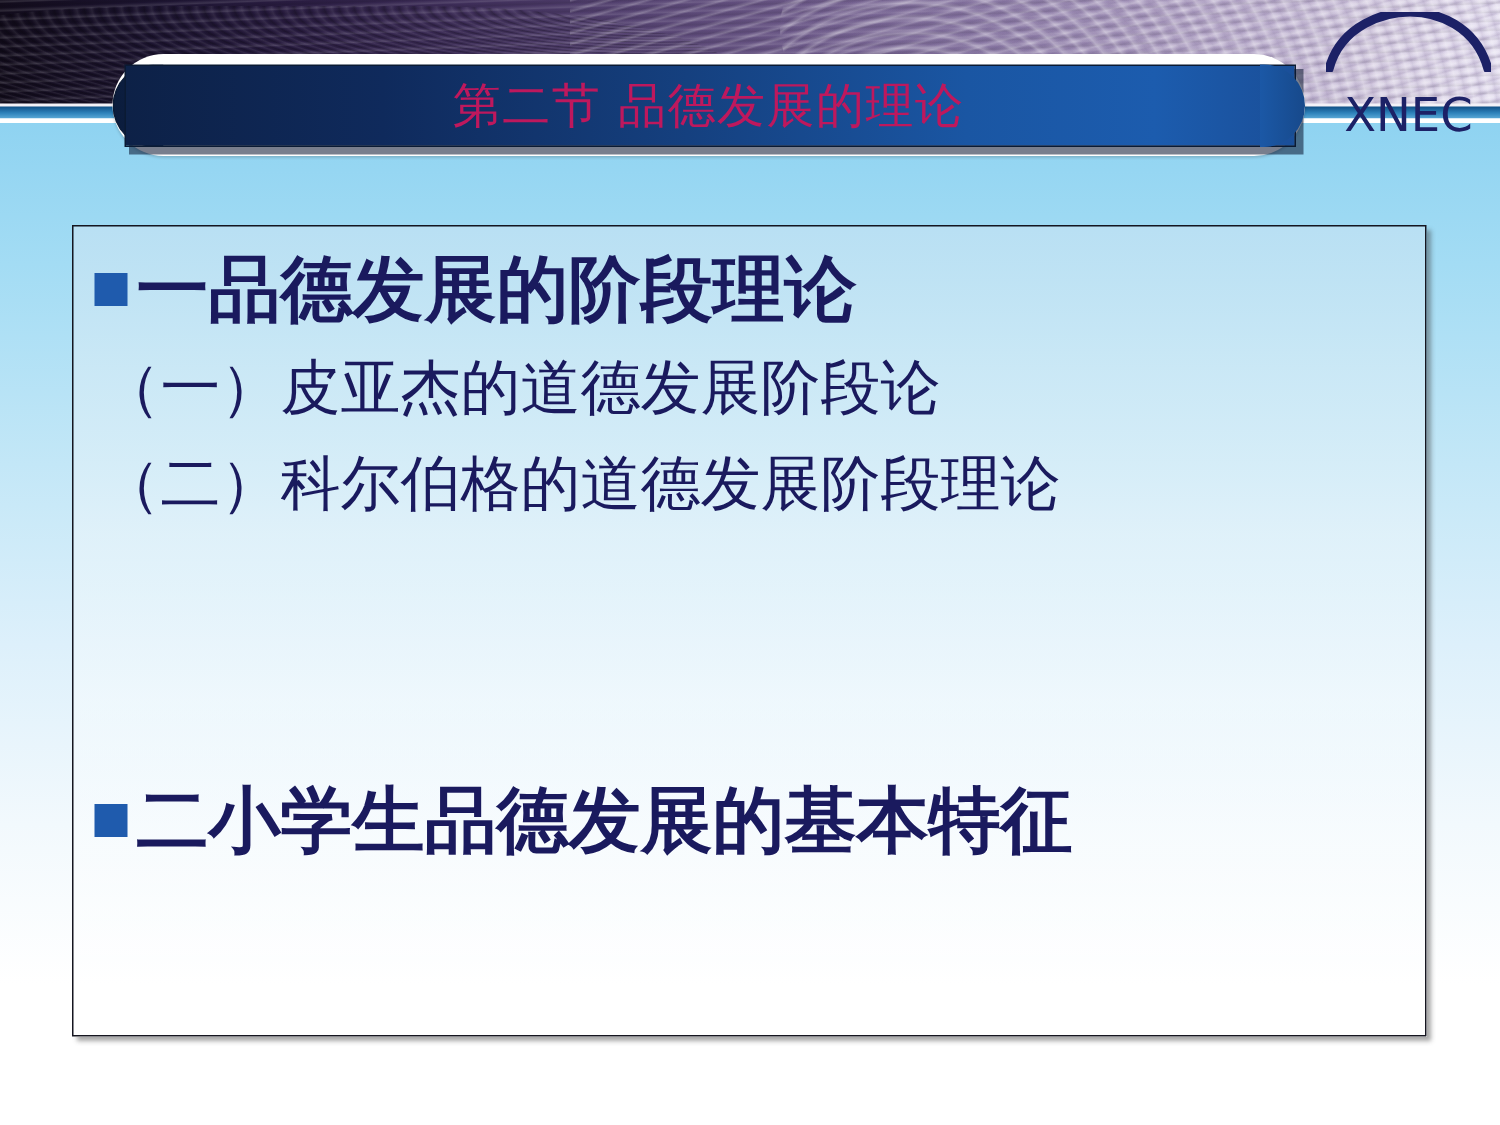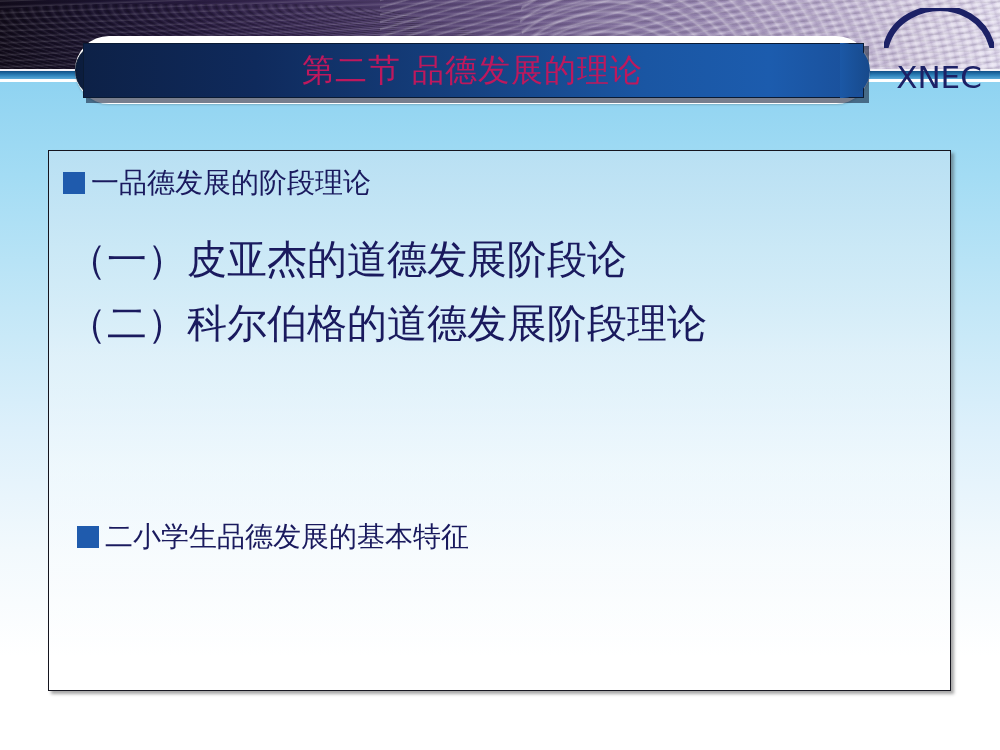--- a/index.html
+++ b/index.html
@@ -242,36 +242,37 @@
   }
   .bullet-square {
     width: 22px;
     height: 22px;
     background: #1f5bad;
     margin-right: 6px;
     flex: none;
   }
   .lvl1-text {
     color: #1a1a5e;
-    font-size: 28px;
+    font-size: 48px;
     font-family: "DejaVu Serif", "Liberation Serif", serif;
     line-height: 1;
+    font-weight: bold;
   }
   .lvl2-text {
     color: #1a1a5e;
     font-size: 40px;
     font-family: "DejaVu Serif", "Liberation Serif", serif;
     line-height: 1;
     white-space: nowrap;
   }
 
   .row-b1 { left: 14px;  top: 18px;  }
   .row-s1 { left: 18px;  top: 88px;  }
   .row-s2 { left: 18px;  top: 152px; }
-  .row-b2 { left: 28px;  top: 372px; }
+  .row-b2 { left: 14px;  top: 372px; }
 </style>
 </head>
 <body>
 
 <div id="slide">
 
   <div class="header-band">
     <div class="header-stripes"></div>
     <div class="header-dark-sweep"></div>
     <div class="header-stripes2"></div>

